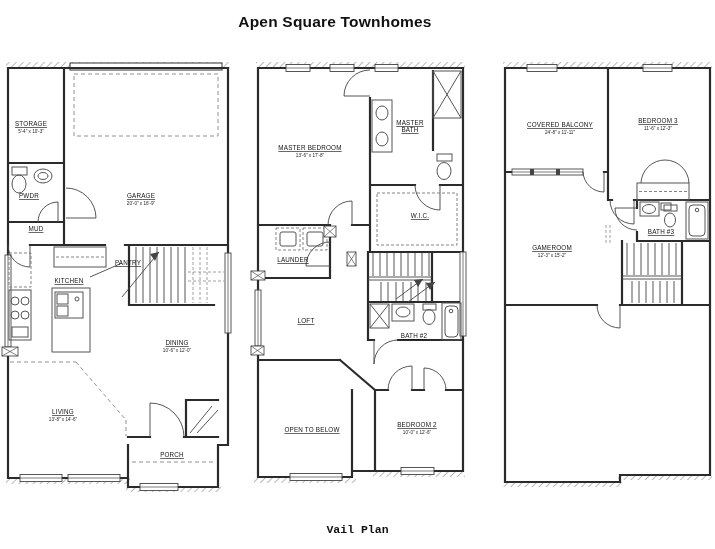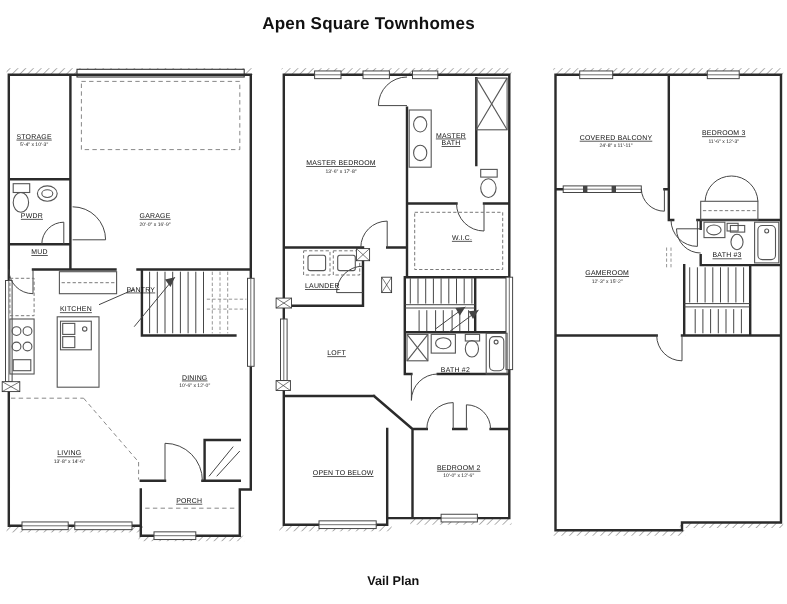--- a/index.html
+++ b/index.html
@@ -1,21 +1,21 @@
 <!DOCTYPE html>
 <html><head>
 <meta charset="utf-8">
 <style>
   html,body{margin:0;padding:0;background:#fff;}
   body{width:715px;height:549px;position:relative;overflow:hidden;
        font-family:"Liberation Sans",sans-serif;}
   .sheet-title{position:absolute;top:13px;left:0;width:670px;text-align:center;
        font-size:15.5px;font-weight:bold;color:#111;letter-spacing:.2px;}
   .plan-name{position:absolute;top:523px;left:0;width:715px;text-align:center;
-       font-size:11.5px;font-weight:bold;color:#111;}
+       font-size:11.5px;font-weight:bold;color:#111;font-family:Liberation Mono, monospace;}
   svg{position:absolute;top:0;left:0;}
   .wall{stroke:#2b2b2b;stroke-width:2.2;fill:none;stroke-linecap:square;}
   .fix{stroke:#555;stroke-width:1;fill:none;}
   .fixd{stroke:#777;stroke-width:.9;fill:none;stroke-dasharray:3 2;}
   .door{stroke:#444;stroke-width:.9;fill:none;}
   .stair{stroke:#444;stroke-width:.9;fill:none;}
   .staird{stroke:#888;stroke-width:.8;fill:none;stroke-dasharray:3 2;}
   .dash{stroke:#777;stroke-width:.8;fill:none;stroke-dasharray:4 3;}
   .winr{fill:#fff;stroke:#444;stroke-width:.9;}
   .winl{stroke:#444;stroke-width:.7;}

